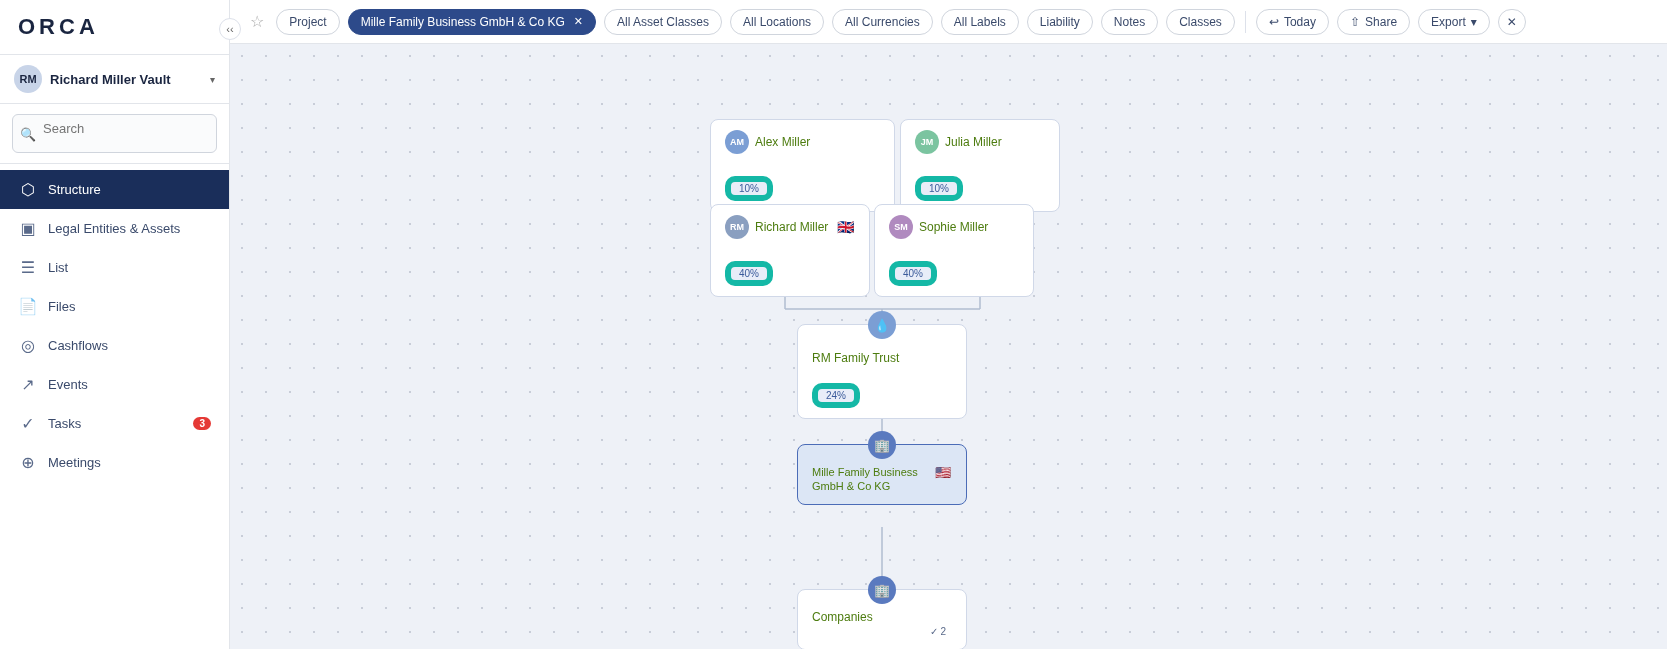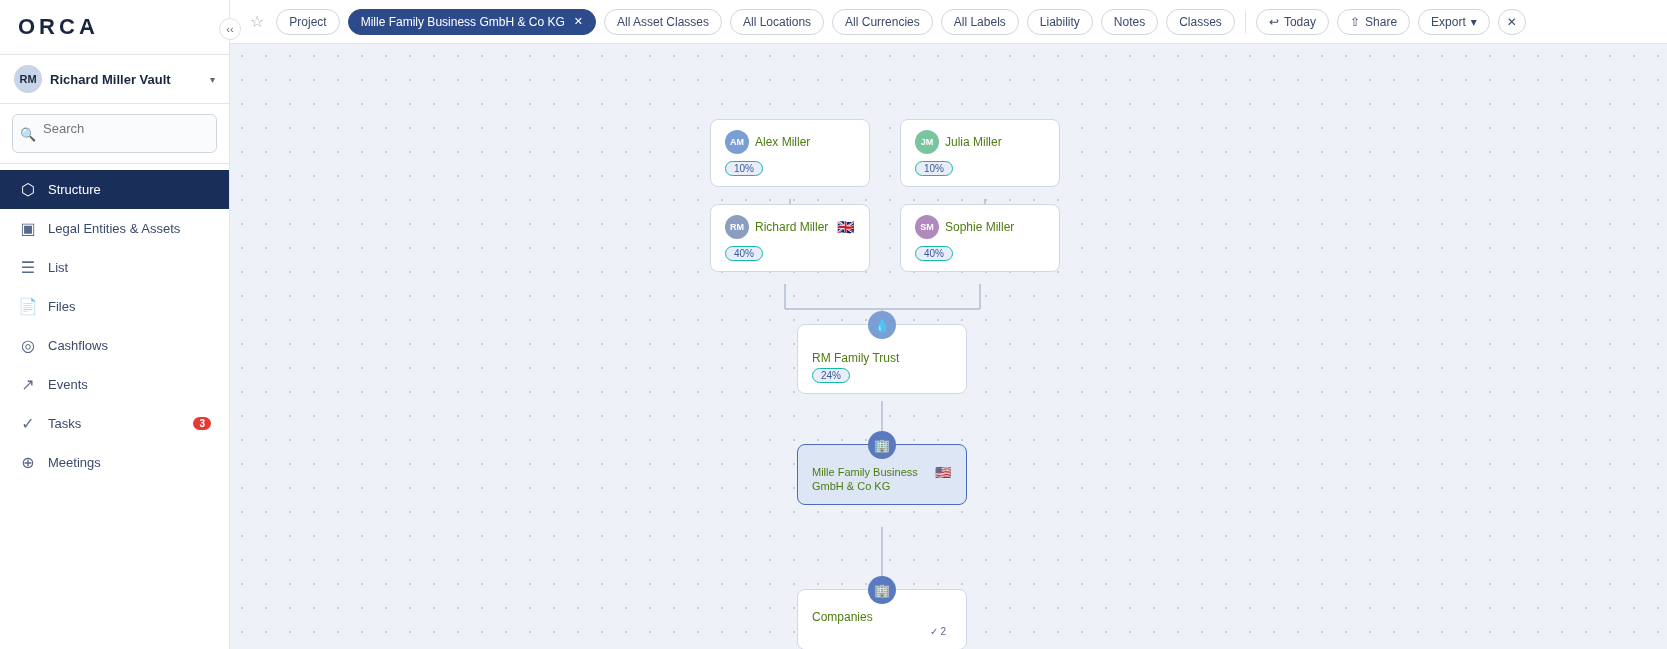--- a/index.html
+++ b/index.html
@@ -172,26 +172,26 @@
       width: 24px; height: 24px;
       border-radius: 50%;
       display: flex; align-items: center; justify-content: center;
       font-size: 9px; font-weight: 700; color: #fff;
       flex-shrink: 0;
     }
     .node-name { font-size: 12px; font-weight: 500; color: #4d7c0f; }
     .node-badge {
       display: inline-block;
       background: #e8edf8;
-      border: 1px solid #14b8a6;
+      border: 6px solid #14b8a6;
       border-radius: 10px;
       font-size: 10px;
       color: #3a5a9a;
       padding: 1px 8px;
-      margin-top: 3px;
+      margin-top: 18px;
     }
     .flag { font-size: 14px; margin-left: auto; }
     .node-with-top-icon { padding-top: 18px; }
 
     
     .org-lines {
       position: absolute;
       top: 0; left: 0;
       width: 100%; height: 100%;
       pointer-events: none;
@@ -332,21 +332,21 @@
 
       <line x1="555" y1="265" x2="750" y2="265" stroke="#b0bcd0" stroke-width="1.5"></line>
 
       <line x1="652" y1="265" x2="652" y2="295" stroke="#b0bcd0" stroke-width="1.5"></line>
 
       <line x1="652" y1="357" x2="652" y2="408" stroke="#b0bcd0" stroke-width="1.5"></line>
 
       <line x1="652" y1="483" x2="652" y2="553" stroke="#b0bcd0" stroke-width="1.5"></line>
     </svg>
 
-    <div class="org-node" style="left:480px; top:75px; width:160px;">
+    <div class="org-node" style="left:480px; top:75px; width:185px;">
       <div class="node-header">
         <div class="node-avatar" style="background:#7b9ed4;">AM</div>
         <span class="node-name">Alex Miller</span>
       </div>
       <div><span class="node-badge">10%</span></div>
     </div>
 
     <div class="org-node" style="left:670px; top:75px; width:160px;">
       <div class="node-header">
         <div class="node-avatar" style="background:#7bc4a0;">JM</div>
@@ -357,21 +357,21 @@
 
     <div class="org-node" style="left:480px; top:160px; width:160px;">
       <div class="node-header">
         <div class="node-avatar" style="background:#8a9fc0;">RM</div>
         <span class="node-name">Richard Miller</span>
         <span class="flag">🇬🇧</span>
       </div>
       <div><span class="node-badge">40%</span></div>
     </div>
 
-    <div class="org-node" style="left:670px; top:160px; width:160px;">
+    <div class="org-node" style="left:644px; top:160px; width:160px;">
       <div class="node-header">
         <div class="node-avatar" style="background:#b08abf;">SM</div>
         <span class="node-name">Sophie Miller</span>
       </div>
       <div><span class="node-badge">40%</span></div>
     </div>
 
     <div class="org-node node-with-top-icon" style="left:567px; top:280px; width:170px; position:absolute;">
       <div style="position:absolute; top:-14px; left:50%; transform:translateX(-50%); width:28px; height:28px; border-radius:50%; background:#7b9ed4; display:flex; align-items:center; justify-content:center; font-size:13px;">💧</div>
       <div class="node-name" style="text-align:left; margin-top:8px;">RM Family Trust</div>

